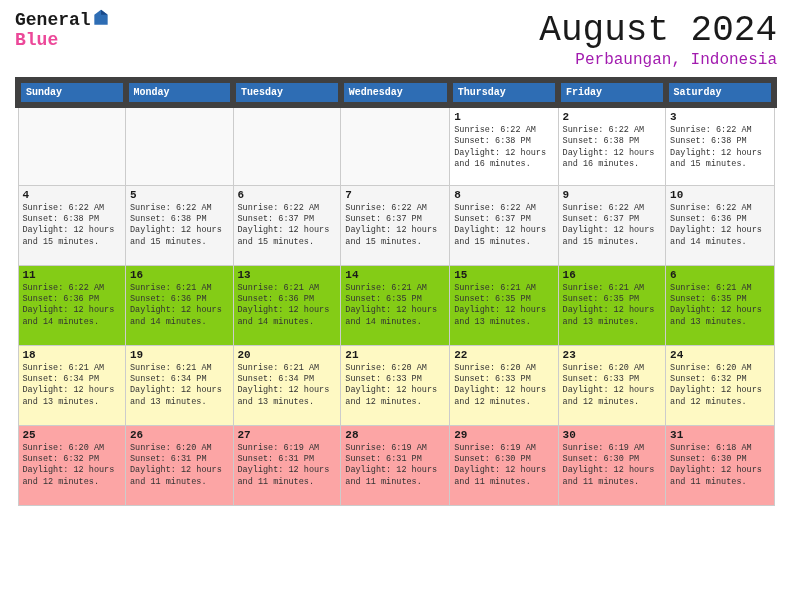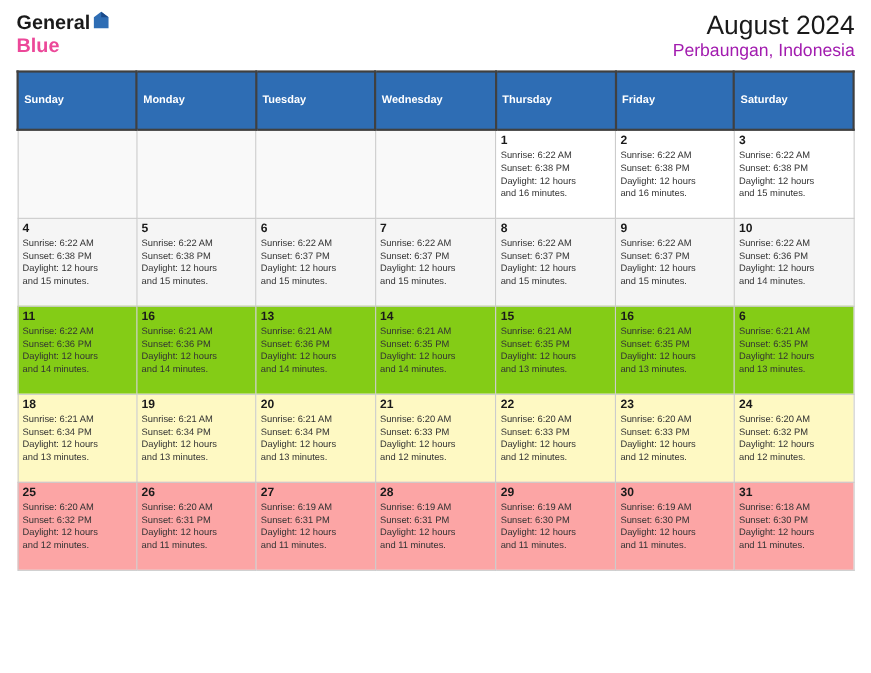--- a/index.html
+++ b/index.html
@@ -1,40 +1,40 @@
 <!DOCTYPE html>
 <html><head>
   <meta charset="utf-8">
   <style>
     * { box-sizing: border-box; margin: 0; padding: 0; }
     body { font-family: Arial, sans-serif; background: #fff; width: 792px; height: 612px; overflow: hidden; }
     
-    .page { width: 792px; height: 612px; padding: 10px 15px; }
+    .page { width: 792px; height: 612px; padding: 10px 15px; font-family: Liberation Mono, monospace; }
     
     .header { display: flex; justify-content: space-between; align-items: flex-start; margin-bottom: 8px; }
     
     .logo { display: flex; flex-direction: column; }
     .logo-text { display: flex; align-items: center; }
     .logo-general { font-size: 18px; font-weight: bold; color: #1a1a1a; }
     .logo-blue { font-size: 18px; font-weight: bold; color: #ec4899; }
     .logo-icon { width: 20px; height: 20px; position: relative; top: -2px; }
     
     .title-area { text-align: right; }
-    .month-title { font-size: 24px; color: #1a1a1a; font-weight: normal; margin-left: 47px; }
+    .month-title { font-size: 36px; color: #1a1a1a; font-weight: normal; margin-left: 47px; }
     .location { font-size: 16px; color: #a21caf; }
     
     .calendar { width: 100%; border-collapse: collapse; font-size: 9px; }
     
     .calendar th {
       background: #2e6db4;
       color: white;
       text-align: left;
-      padding: 20px 5px;
+      padding: 4px 5px;
       font-size: 10px;
-      border: 2px solid #404040;
+      border: 6px solid #404040;
     }
     
     .calendar td {
       border: 1px solid #ccc;
       vertical-align: top;
       padding: 3px 4px;
       width: 113px;
       height: 80px;
     }
     

